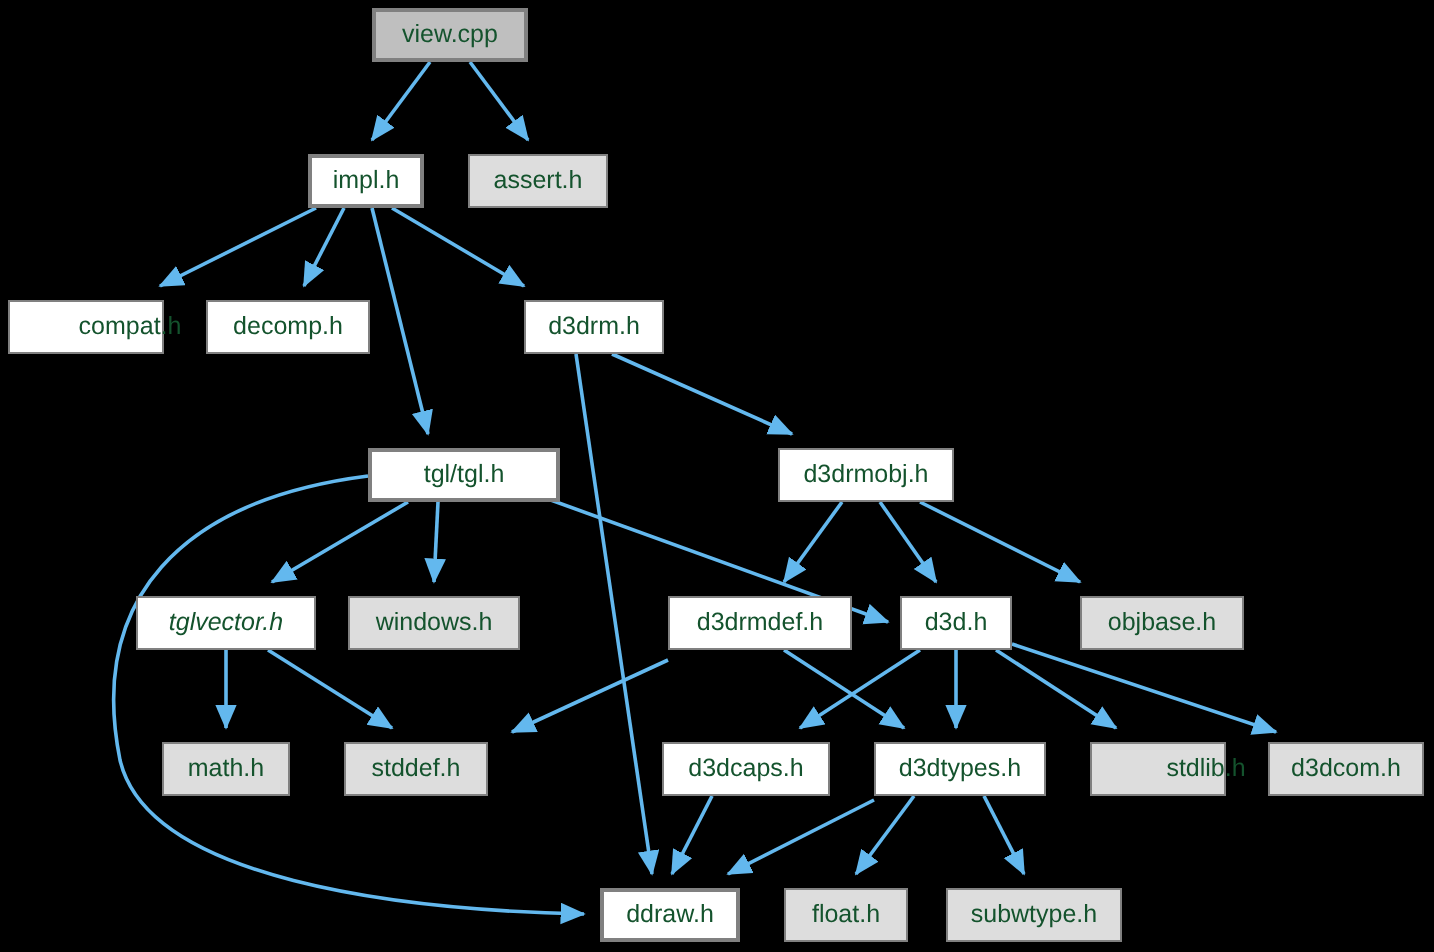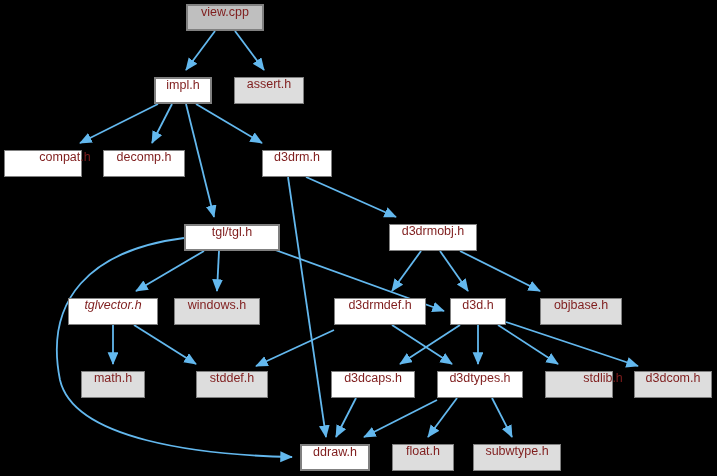--- a/index.html
+++ b/index.html
@@ -7,24 +7,24 @@
     position:relative;
     width:717px;height:476px;
     background:#000000;
     overflow:hidden;
     font-family:"Liberation Sans", sans-serif;
   }
   #edges{position:absolute;left:0;top:0;width:717px;height:476px;}
   .node{
     position:absolute;
     box-sizing:border-box;
-    display:flex;justify-content:center;
+    display:flex;align-items:center;justify-content:center;
     border:1px solid #808080;
     font-size:12.5px;
-    color:#7f1d1d;
+    color:#14532d;
     line-height:1;
     white-space:nowrap;
     letter-spacing:0px;
     z-index:5;
   }
   .node.fill-white{background:#FFFFFF;}
   .node.fill-sys{background:#DDDDDD;}
   .node.fill-root{background:#BFBFBF;border-color:#6E6E6E;}
   .node.thick{border-width:2px;border-color:#808080;}
 </style>
@@ -106,21 +106,21 @@
       </div>
       <div class="node fill-white" style="left: 450px; top: 298px; width: 56px; height: 27px;">
         <span>d3d.h</span>
       </div>
       <div class="node fill-sys" style="left: 524px; top: 298px; width: 82px; height: 27px; margin-left: 16px;">
         <span>objbase.h</span>
       </div>
       <div class="node fill-sys" style="left: 81px; top: 371px; width: 64px; height: 27px;">
         <span>math.h</span>
       </div>
-      <div class="node fill-sys" style="left: 196px; top: 371px; width: 72px; height: 27px;">
+      <div class="node fill-sys" style="left: 172px; top: 371px; width: 72px; height: 27px;">
         <span>stddef.h</span>
       </div>
       <div class="node fill-white" style="left: 331px; top: 371px; width: 84px; height: 27px;">
         <span>d3dcaps.h</span>
       </div>
       <div class="node fill-white" style="left: 437px; top: 371px; width: 86px; height: 27px;">
         <span>d3dtypes.h</span>
       </div>
       <div class="node fill-sys" style="left: 545px; top: 371px; width: 68px; height: 27px; padding-left: 48px;">
         <span>stdlib.h</span>

